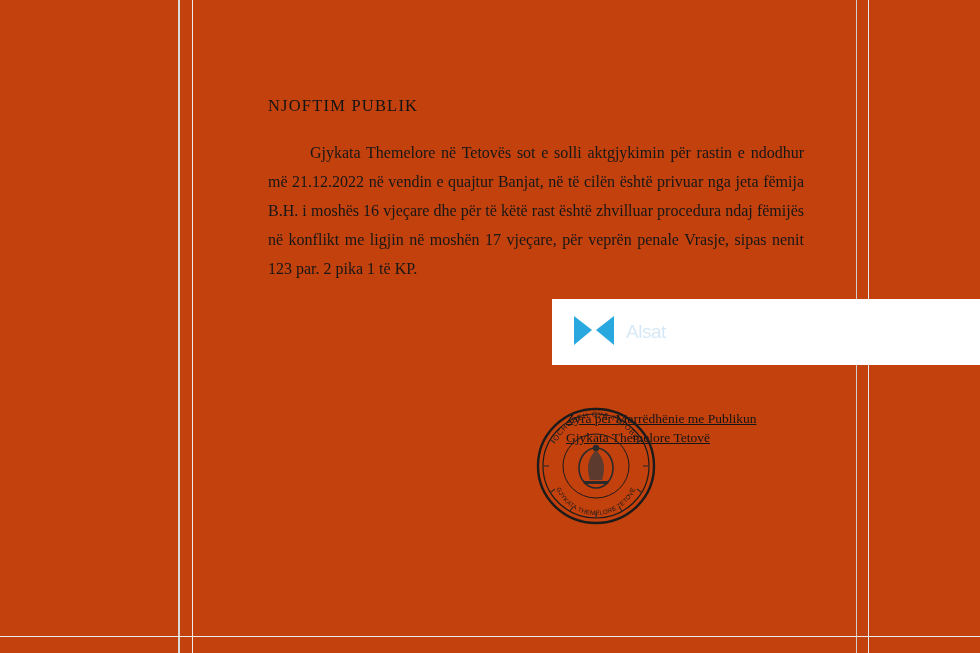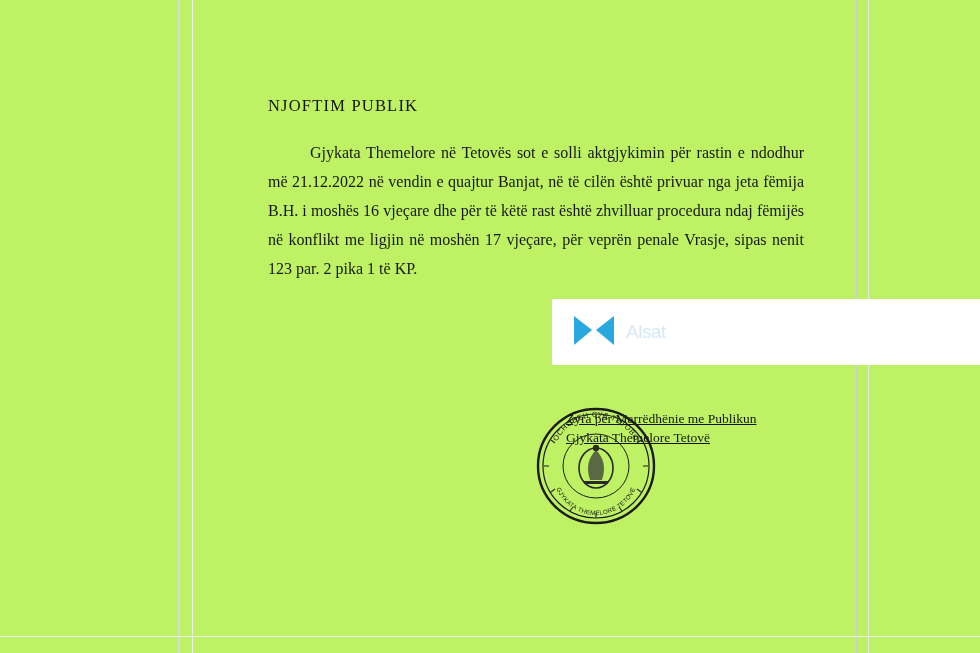--- a/index.html
+++ b/index.html
@@ -16,21 +16,21 @@
     position: relative;
   }
 
   
   #scan-page {
     position: absolute;
     left: 0;
     top: 0;
     width: 980px;
     height: 653px;
-    background: #bef264;
+    background: #c2410c;
   }
 
   
   .scan-edge-left {
     position: absolute;
     left: 178px;
     top: 0;
     width: 2px;
     height: 653px;
     background: #d9d9d9;

